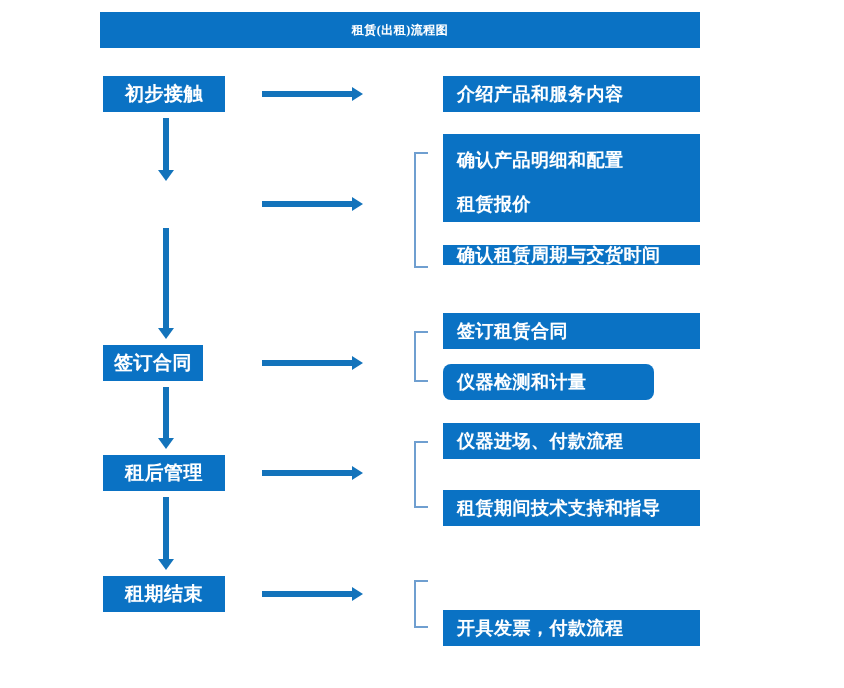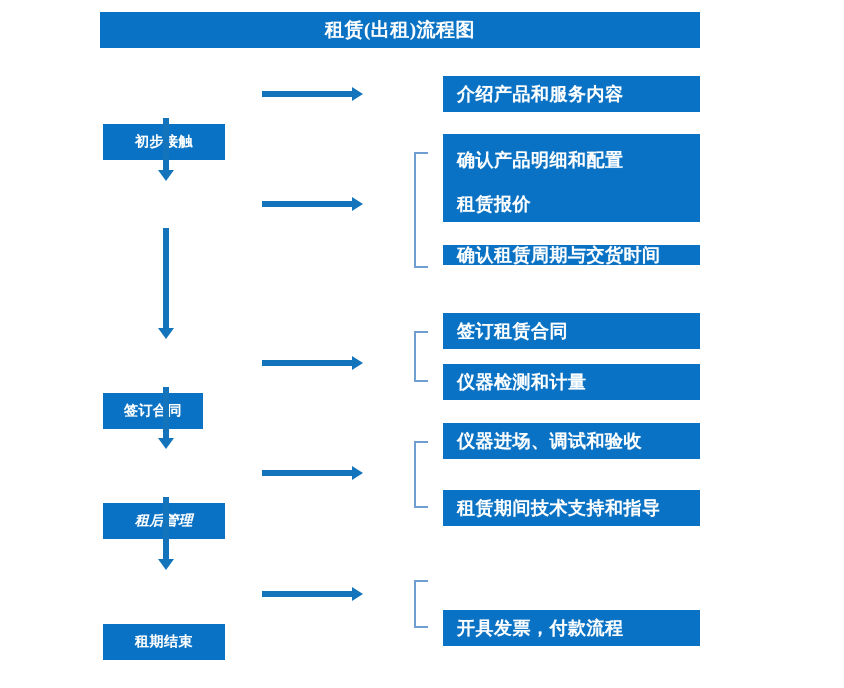--- a/index.html
+++ b/index.html
@@ -23,26 +23,25 @@
     color: #ffffff;
     font-weight: bold;
     display: flex;
     align-items: center;
     box-sizing: border-box;
     letter-spacing: 0.5px;
     text-shadow: 0 0 1px rgba(255,255,255,0.25);
   }
   .title-box {
     justify-content: center;
-    font-size: 19px;
+    font-size: 12px;
   }
   .stage-box {
     justify-content: center;
-    font-size: 14px;
-    margin-top: 48px;
+    font-size: 19px;
   }
   .detail-box {
     justify-content: flex-start;
     padding-left: 14px;
     font-size: 18px;
   }
   
   .v-arrow {
     position: absolute;
     width: 0;
@@ -101,21 +100,21 @@
 
 <div id="canvas">
 
   <div class="box title-box" style="left:100px; top:12px; width:600px; height:36px;">租赁(出租)流程图</div>
 
   <div class="box stage-box" style="left:103px; top:76px; width:122px; height:36px;">初步接触</div>
 
 
   <div class="box stage-box" style="left:103px; top:345px; width:100px; height:36px;">签订合同</div>
 
-  <div class="box stage-box" style="left:103px; top:455px; width:122px; height:36px;font-style:italic;">租后管理</div>
+  <div class="box stage-box" style="left:103px; top:455px; width:122px; height:36px;">租后管理</div>
 
   <div class="box stage-box" style="left:103px; top:576px; width:122px; height:36px;">租期结束</div>
 
   <div class="v-arrow" style="left:166px; top:118px;">
     <div class="shaft" style="height:52px;"></div>
     <div class="head" style="top:52px;"></div>
   </div>
 
   <div class="v-arrow" style="left:166px; top:228px;">
     <div class="shaft" style="height:100px;"></div>
@@ -168,22 +167,22 @@
   <div class="box detail-box" style="left:443px; top:76px; width:257px; height:36px;">介绍产品和服务内容</div>
 
   <div class="box detail-box" style="left:443px; top:134px; width:257px; height:52px;">确认产品明细和配置</div>
 
   <div class="box detail-box" style="left:443px; top:186px; width:257px; height:36px;">租赁报价</div>
 
   <div class="box detail-box" style="left:443px; top:245px; width:257px; height:20px;">确认租赁周期与交货时间</div>
 
   <div class="box detail-box" style="left:443px; top:313px; width:257px; height:36px;">签订租赁合同</div>
 
-  <div class="box detail-box" style="left:443px; top:364px; width:257px; height:36px;">仪器检测和计量</div>
+  <div class="box detail-box" style="left:443px; top:364px; width:211px; height:36px;border-radius:8px;">仪器检测和计量</div>
 
-  <div class="box detail-box" style="left:443px; top:423px; width:257px; height:36px;">仪器进场、调试和验收</div>
+  <div class="box detail-box" style="left:443px; top:423px; width:257px; height:36px;">仪器进场、付款流程</div>
 
   <div class="box detail-box" style="left:443px; top:490px; width:257px; height:36px;">租赁期间技术支持和指导</div>
 
 
   <div class="box detail-box" style="left:443px; top:610px; width:257px; height:36px;">开具发票，付款流程</div>
 
 </div>
 
 </body></html>

